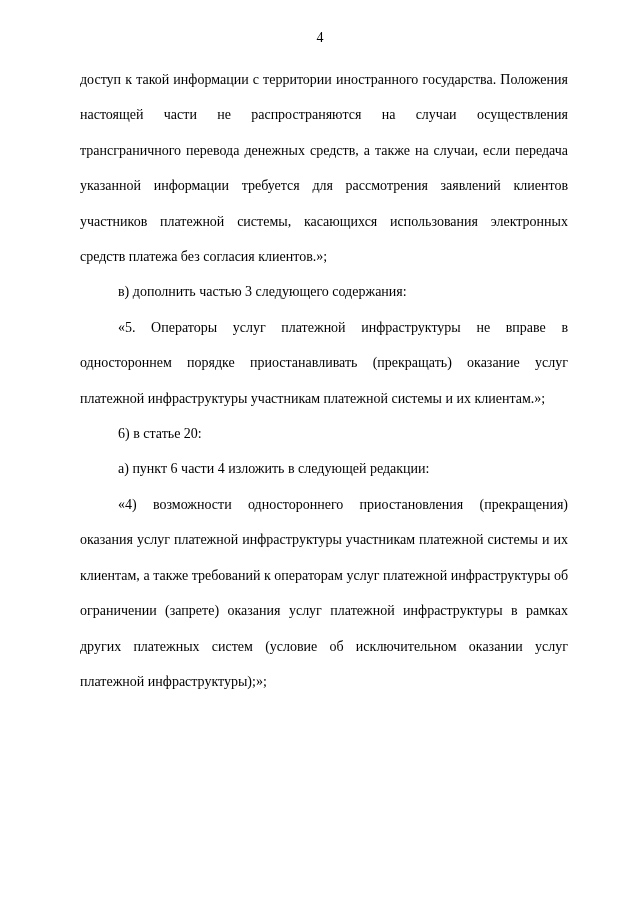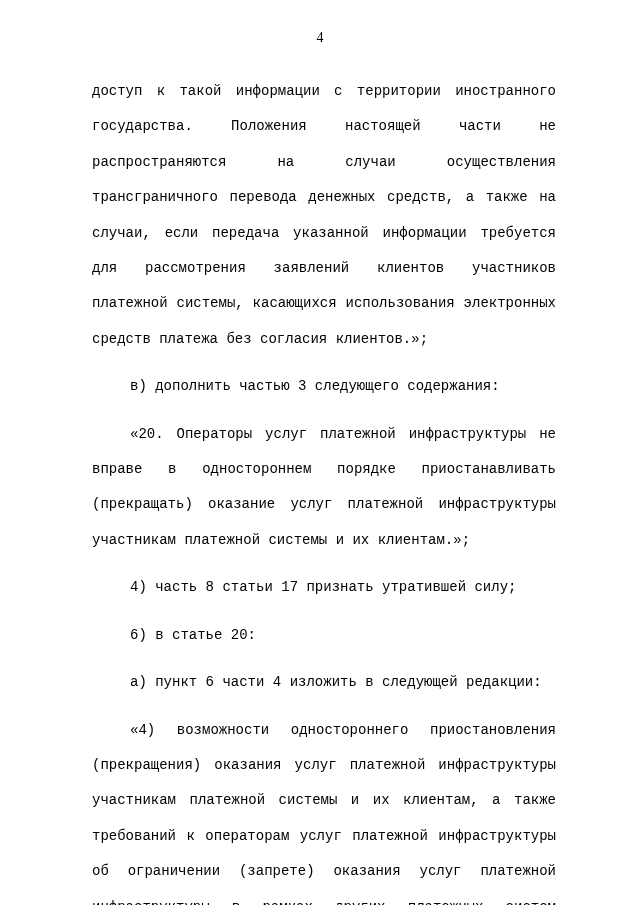--- a/index.html
+++ b/index.html
@@ -35,37 +35,35 @@
     position: absolute;
     top: 62px;
     left: 80px;
     width: 488px;
     font-size: 14px;
     line-height: 35.4px;
     text-align: justify;
     color: #000000;
   }
   p.para {
-    margin: 12px;
+    margin: 0;
     padding: 0;
     text-indent: 38px;
-    font-family: Liberation Mono, monospace;
   }
   p.para.continuation {
     text-indent: 0;
   }
 </style>
 </head>
 <body>
 
 <div class="page">
   <div class="page-number">4</div>
 
   <div class="content">
     <p class="para continuation">доступ к такой информации с территории иностранного государства. Положения настоящей части не распространяются на случаи осуществления трансграничного перевода денежных средств, а также на случаи, если передача указанной информации требуется для рассмотрения заявлений клиентов участников платежной системы, касающихся использования электронных средств платежа без согласия клиентов.»;</p>
     <p class="para">в) дополнить частью 3 следующего содержания:</p>
-    <p class="para">«20. Операторы услуг платежной инфраструктуры не вправе в одностороннем порядке приостанавливать (прекращать) оказание услуг платежной инфраструктуры участникам платежной системы и их клиентам.»;</p>
-    <p class="para">4) часть 8 статьи 17 признать утратившей силу;</p>
+    <p class="para">«5. Операторы услуг платежной инфраструктуры не вправе в одностороннем порядке приостанавливать (прекращать) оказание услуг платежной инфраструктуры участникам платежной системы и их клиентам.»;</p>
     <p class="para">6) в статье 20:</p>
     <p class="para">а) пункт 6 части 4 изложить в следующей редакции:</p>
     <p class="para">«4) возможности одностороннего приостановления (прекращения) оказания услуг платежной инфраструктуры участникам платежной системы и их клиентам, а также требований к операторам услуг платежной инфраструктуры об ограничении (запрете) оказания услуг платежной инфраструктуры в рамках других платежных систем (условие об исключительном оказании услуг платежной инфраструктуры);»;</p>
   </div>
 </div>
 
 </body></html>

